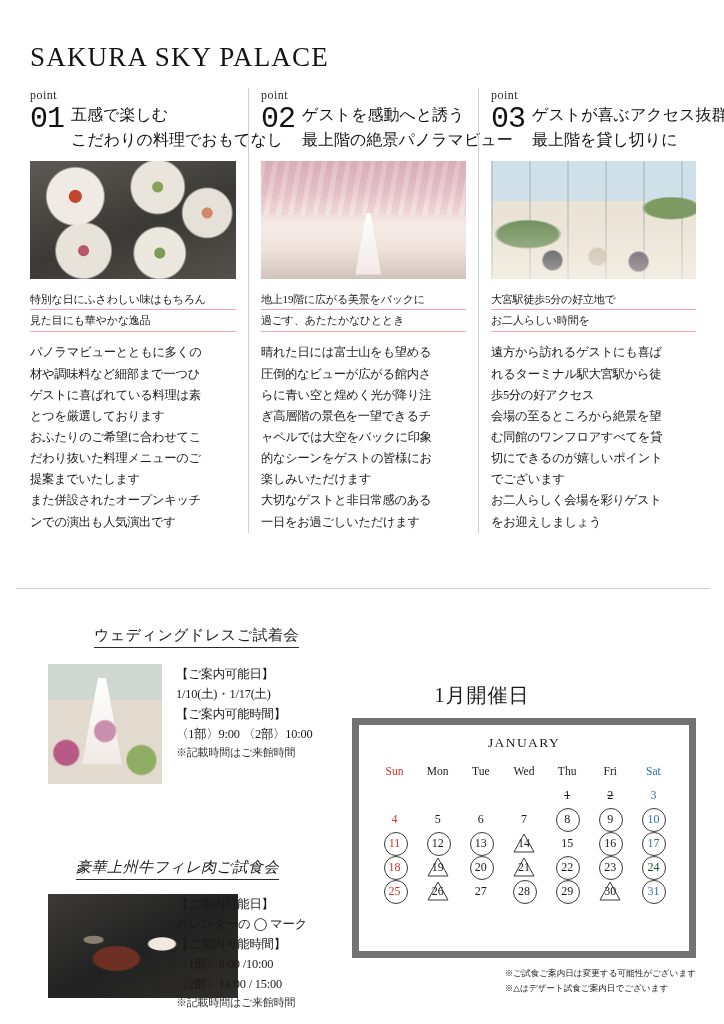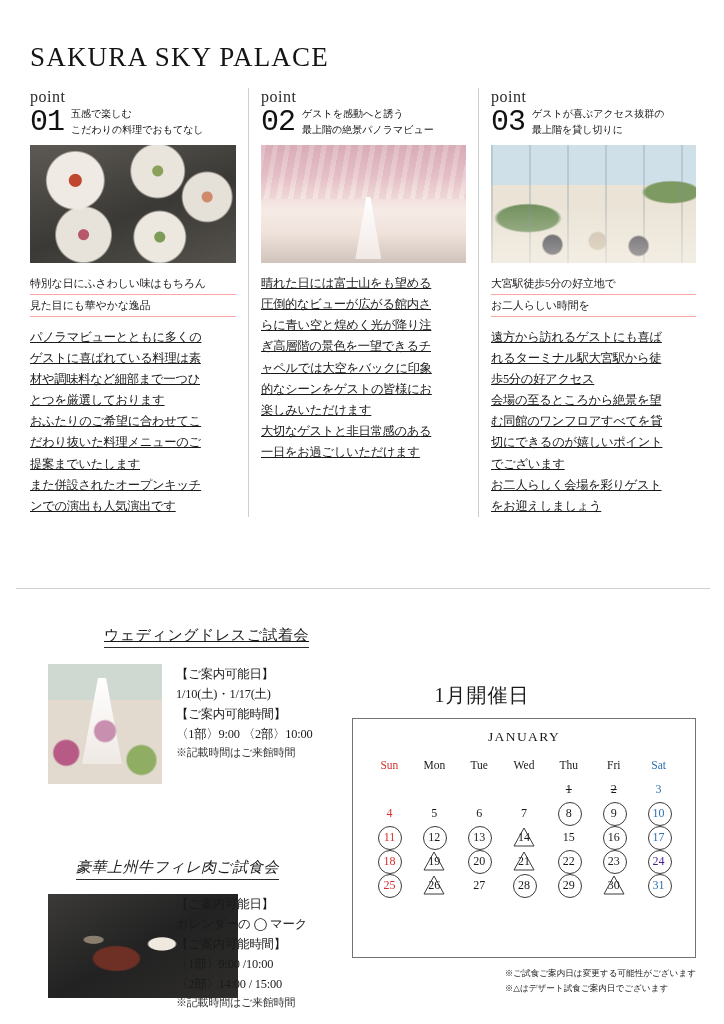--- a/index.html
+++ b/index.html
@@ -19,30 +19,30 @@
     font-family: "Liberation Serif", serif;
     color: #141414;
   }
 
   
   .points { position: absolute; left: 18px; top: 88px; width: 690px; display: flex; }
   .col { width: 230px; padding: 0 12px; position: relative; }
   .col + .col { border-left: 1px solid #cfcfcf; }
 
   .pt-label {
-    font-size: 16px; letter-spacing: .5px; color: #2a2a2a;
+    font-size: 12px; letter-spacing: .5px; color: #2a2a2a;
     font-family: "Liberation Serif", serif;
   }
   .pt-head { display: flex; align-items: flex-start; margin-top: -1px; }
   .pt-num {
     font-size: 30px; line-height: 1; letter-spacing: -1px;
     font-family: Liberation Mono, monospace; color: #111;
     margin-right: 7px; margin-top: 2px;
   }
-  .pt-text { font-size: 10px; line-height: 1.55; padding-top: 1px; color: #111; font-family: Liberation Serif, serif; }
+  .pt-text { font-size: 16px; line-height: 1.55; padding-top: 1px; color: #111; font-family: Liberation Serif, serif; }
   .pt-text div { white-space: nowrap; }
 
   .photo { width: 100%; height: 118px; margin-top: 8px; position: relative; overflow: hidden; }
 
   
   .ph1 { background:
       radial-gradient(circle at 22% 30%, #efeae3 0 28px, rgba(0,0,0,0) 30px),
       radial-gradient(circle at 62% 22%, #e9e4dc 0 26px, rgba(0,0,0,0) 28px),
       radial-gradient(circle at 86% 44%, #e5e0d8 0 24px, rgba(0,0,0,0) 26px),
       radial-gradient(circle at 26% 76%, #e8e3da 0 27px, rgba(0,0,0,0) 29px),
@@ -83,33 +83,33 @@
       radial-gradient(circle at 52% 64%, #c9b9a4 0 8px, rgba(0,0,0,0) 10px),
       radial-gradient(circle at 72% 72%, #4a4650 0 9px, rgba(0,0,0,0) 11px);}
 
   .cap { margin-top: 10px; }
   .cap div {
     font-size: 11px; line-height: 1.9;
     border-bottom: 1px solid #fca5a5;
     white-space: nowrap; letter-spacing: -.2px;
   }
   .body { margin-top: 10px; font-size: 12.3px; line-height: 1.72; letter-spacing: -.3px; }
-  .body div { white-space: nowrap; text-decoration: underline; }
+  .body div { white-space: nowrap; }
 
   
   .hr { position: absolute; left: 16px; top: 588px; width: 694px; height: 1px; background: #cfcfcf; }
 
   
   .lower { position: absolute; left: 16px; top: 606px; width: 694px; }
 
   .sec-title {
     font-size: 15px; letter-spacing: .5px; border-bottom: 1px solid #2b2b2b;
     display: inline-block; padding-bottom: 2px;
   }
-  .dress-title { position: absolute; left: 88px; top: 20px; text-decoration: underline; }
+  .dress-title { position: absolute; left: 78px; top: 20px; }
   .meat-title  { position: absolute; left: 60px; top: 252px; font-style: italic; }
 
   .sm-photo { position: absolute; width: 114px; height: 120px; overflow: hidden; }
   .dress-photo { left: 32px; top: 58px; background:
       linear-gradient(180deg,#cfd9d2 0 30%, #e2d9cf 30% 100%); }
   .dress-photo::before{content:"";position:absolute;left:34px;top:14px;width:40px;height:86px;
     background:linear-gradient(180deg,#ffffff,#efe9e4);
     clip-path:polygon(40% 0,60% 0,100% 100%,0 100%);}
   .dress-photo::after{content:"";position:absolute;inset:0;
     background:
@@ -126,21 +126,21 @@
       radial-gradient(ellipse at 24% 44%, #8a7f6e 0 9px, rgba(0,0,0,0) 11px);}
 
   .info { position: absolute; font-size: 12.4px; line-height: 1.62; letter-spacing: -.2px; }
   .info div { white-space: nowrap; }
   .dress-info { left: 160px; top: 58px; }
   .meat-info  { left: 160px; top: 288px; }
   .note { font-size: 11px; color: #333; letter-spacing: -.2px; }
 
   
   .cal-title { position: absolute; left: 466px; top: 76px; font-size: 20px; letter-spacing: 1px; transform: translateX(-50%); }
-  .cal-box { position: absolute; left: 336px; top: 112px; width: 344px; height: 240px; border: 1px solid #737373; }
+  .cal-box { position: absolute; left: 336px; top: 112px; width: 344px; height: 240px; border: 7px solid #737373; }
   .cal-month { text-align: center; font-size: 13.5px; letter-spacing: 1.4px; margin-top: 10px; }
   .cal-grid { margin: 8px 14px 0 14px; }
   .cal-row { display: flex; }
   .cal-cell { width: 45.5px; text-align: center; font-size: 12px; line-height: 24px; position: relative; }
   .dow { font-size: 11.5px; }
   .sun { color: #d4322e; }
   .sat { color: #2f6fb5; }
   .strike { text-decoration: line-through; }
   .mark-o, .mark-t { position: relative; display: inline-block; width: 22px; height: 22px; line-height: 22px; }
   .mark-o::before { content: ""; position: absolute; left: 0; top: 0; width: 22px; height: 22px;
@@ -171,42 +171,44 @@
           <div>こだわりの料理でおもてなし</div>
         </div>
       </div>
       <div class="photo ph1"></div>
       <div class="cap">
         <div>特別な日にふさわしい味はもちろん</div>
         <div>見た目にも華やかな逸品</div>
       </div>
       <div class="body">
         <div>パノラマビューとともに多くの</div>
+        <div>材や調味料など細部まで一つひ</div>
         <div>ゲストに喜ばれている料理は素</div>
-        <div>材や調味料など細部まで一つひ</div>
         <div>とつを厳選しております</div>
         <div>おふたりのご希望に合わせてこ</div>
         <div>だわり抜いた料理メニューのご</div>
         <div>提案までいたします</div>
         <div>また併設されたオープンキッチ</div>
         <div>ンでの演出も人気演出です</div>
       </div>
     </div>
 
     <div class="col">
       <div class="pt-label">point</div>
       <div class="pt-head">
         <div class="pt-num">02</div>
         <div class="pt-text">
           <div>ゲストを感動へと誘う</div>
           <div>最上階の絶景パノラマビュー</div>
         </div>
       </div>
       <div class="photo ph2"></div>
       <div class="cap">
+        <div>地上19階に広がる美景をバックに</div>
+        <div>過ごす、あたたかなひととき</div>
       </div>
       <div class="body">
         <div>晴れた日には富士山をも望める</div>
         <div>圧倒的なビューが広がる館内さ</div>
         <div>らに青い空と煌めく光が降り注</div>
         <div>ぎ高層階の景色を一望できるチ</div>
         <div>ャペルでは大空をバックに印象</div>
         <div>的なシーンをゲストの皆様にお</div>
         <div>楽しみいただけます</div>
         <div>大切なゲストと非日常感のある</div>
@@ -314,21 +316,21 @@
               <div class="cal-cell"><span class="mark-o" style="color: rgb(212, 50, 46);">18</span></div>
               <div class="cal-cell"><span class="mark-t"><svg width="22" height="22" viewBox="0 0 22 22">
                     <polygon points="11,2 21,20 1,20" fill="none" stroke="#3a3a3a" stroke-width="1"></polygon>
                   </svg><span style="position:relative">19</span></span></div>
               <div class="cal-cell"><span class="mark-o">20</span></div>
               <div class="cal-cell"><span class="mark-t"><svg width="22" height="22" viewBox="0 0 22 22">
                     <polygon points="11,2 21,20 1,20" fill="none" stroke="#3a3a3a" stroke-width="1"></polygon>
                   </svg><span style="position:relative">21</span></span></div>
               <div class="cal-cell"><span class="mark-o">22</span></div>
               <div class="cal-cell"><span class="mark-o">23</span></div>
-              <div class="cal-cell"><span class="mark-o" style="color: #4c1d95;">24</span></div>
+              <div class="cal-cell"><span class="mark-o" style="color: #14532d;">24</span></div>
             </div>
             <div class="cal-row">
               <div class="cal-cell"><span class="mark-o" style="color: rgb(212, 50, 46);">25</span></div>
               <div class="cal-cell"><span class="mark-t"><svg width="22" height="22" viewBox="0 0 22 22">
                     <polygon points="11,2 21,20 1,20" fill="none" stroke="#3a3a3a" stroke-width="1"></polygon>
                   </svg><span style="position:relative">26</span></span></div>
               <div class="cal-cell">27</div>
               <div class="cal-cell"><span class="mark-o">28</span></div>
               <div class="cal-cell"><span class="mark-o">29</span></div>
               <div class="cal-cell"><span class="mark-t"><svg width="22" height="22" viewBox="0 0 22 22">

